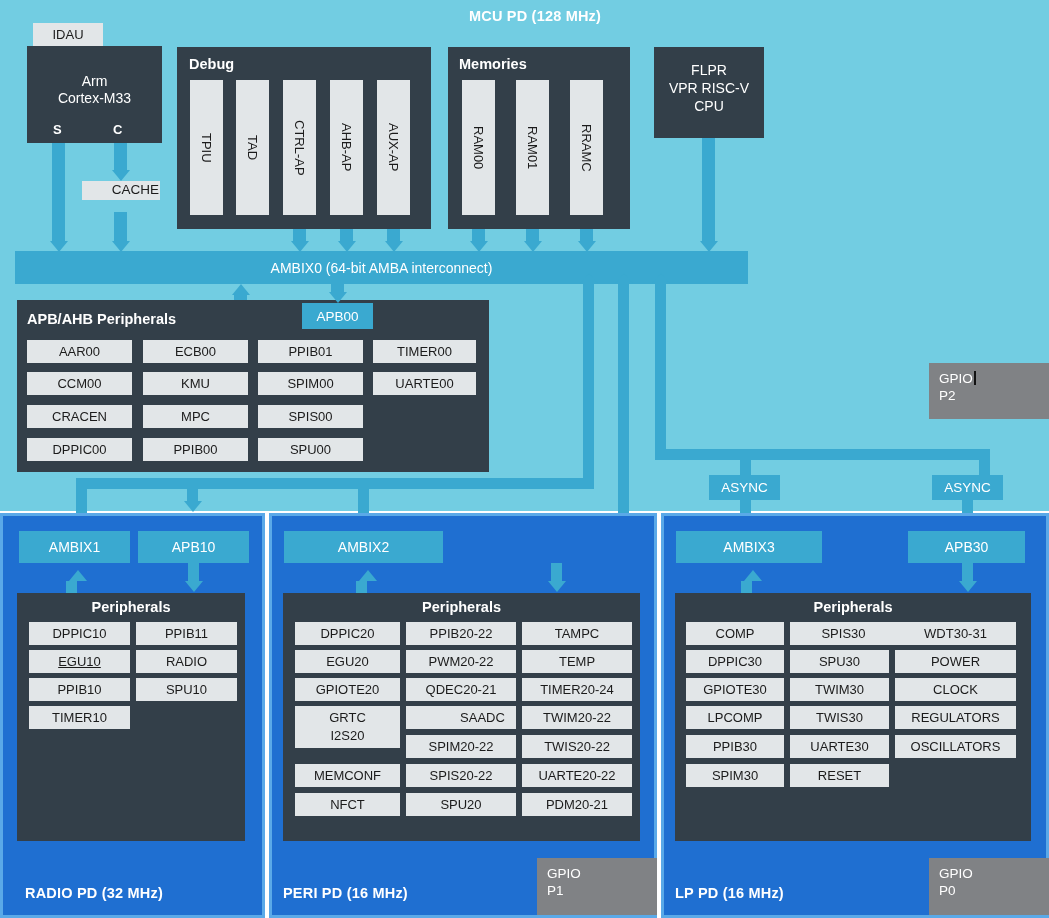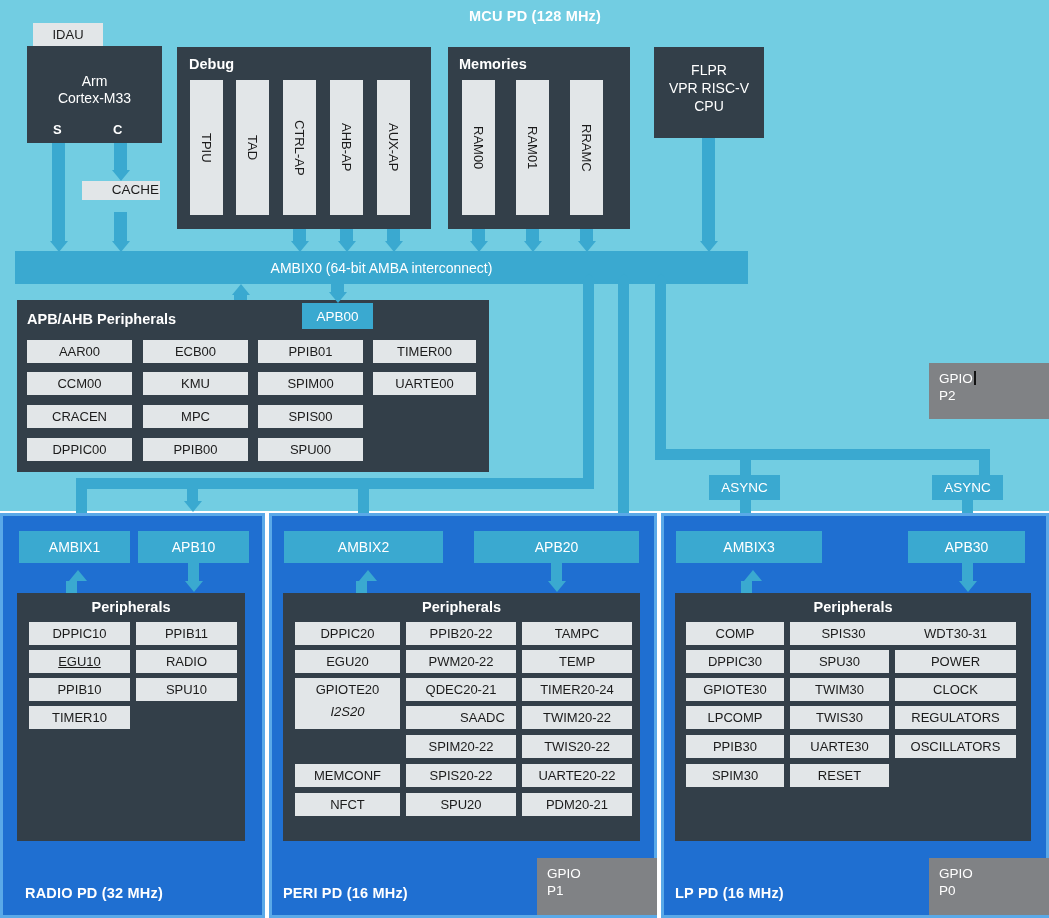--- a/index.html
+++ b/index.html
@@ -193,34 +193,33 @@
   <div class="chip" style="left:29px;top:678px;width:101px;height:23px;">PPIB10</div>
   <div class="chip" style="left:29px;top:706px;width:101px;height:23px;">TIMER10</div>
   <div class="chip" style="left:136px;top:622px;width:101px;height:23px;">PPIB11</div>
   <div class="chip" style="left:136px;top:650px;width:101px;height:23px;">RADIO</div>
   <div class="chip" style="left:136px;top:678px;width:101px;height:23px;">SPU10</div>
 
   <div class="pd-label" style="left:25px;top:885px;">RADIO PD (32 MHz)</div>
 
   <div class="pd pd-peri"></div>
   <div class="bus" style="left:284px;top:531px;width:159px;height:32px;">AMBIX2</div>
-  <div class="bus" style="left:474px;top:531px;width:165px;height:32px;">APB20</div>
   <div class="arrow-up" style="left:358.5px;top:570px;"></div>
   <div class="conn" style="left:356px;top:581px;width:11px;height:13px;"></div>
   <div class="conn" style="left:551px;top:563px;width:11px;height:18px;"></div>
   <div class="arrow-dn" style="left:547.5px;top:581px;"></div>
 
   <div class="dark" style="left:283px;top:593px;width:357px;height:248px;"></div>
   <div class="dark-title" style="left:283px;top:599px;width:357px;text-align:center;">Peripherals</div>
 
   <div class="chip" style="left:295px;top:622px;width:105px;height:23px;">DPPIC20</div>
   <div class="chip" style="left:295px;top:650px;width:105px;height:23px;">EGU20</div>
   <div class="chip" style="left:295px;top:678px;width:105px;height:23px;">GPIOTE20</div>
   <div class="chip" style="left:295px;top:706px;width:105px;height:23px;">GRTC</div>
-  <div class="chip" style="left:295px;top:700px;width:105px;height:24px;font-style:italic;">I2S20</div>
+  <div class="chip" style="left:295px;top:724px;width:105px;height:24px;">I2S20</div>
   <div class="chip" style="left:295px;top:764px;width:105px;height:23px;">MEMCONF</div>
   <div class="chip" style="left:295px;top:793px;width:105px;height:23px;">NFCT</div>
 
   <div class="chip" style="left:406px;top:622px;width:110px;height:23px;">PPIB20-22</div>
   <div class="chip" style="left:406px;top:650px;width:110px;height:23px;">PWM20-22</div>
   <div class="chip" style="left:406px;top:678px;width:110px;height:23px;">QDEC20-21</div>
   <div class="chip" style="left:406px;top:706px;width:110px;height:23px;padding-left:43px;">SAADC</div>
   <div class="chip" style="left:406px;top:735px;width:110px;height:23px;">SPIM20-22</div>
   <div class="chip" style="left:406px;top:764px;width:110px;height:23px;">SPIS20-22</div>
   <div class="chip" style="left:406px;top:793px;width:110px;height:23px;">SPU20</div>

